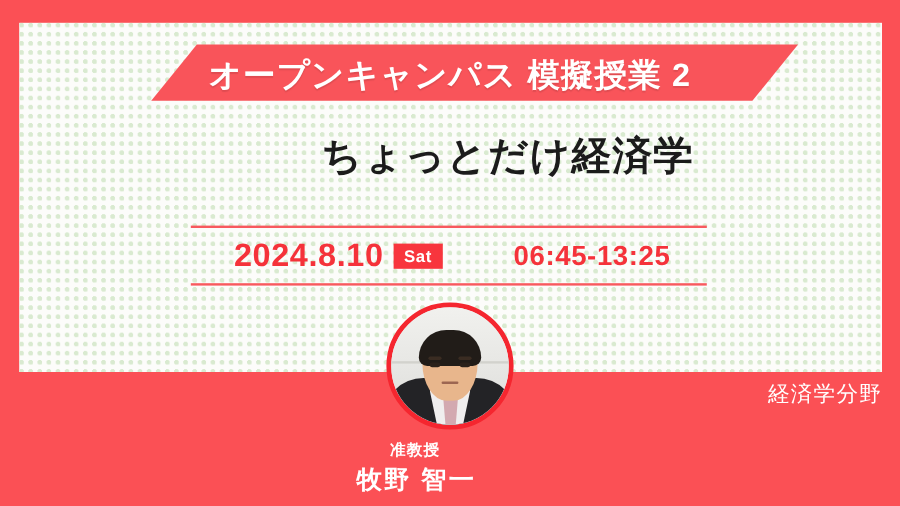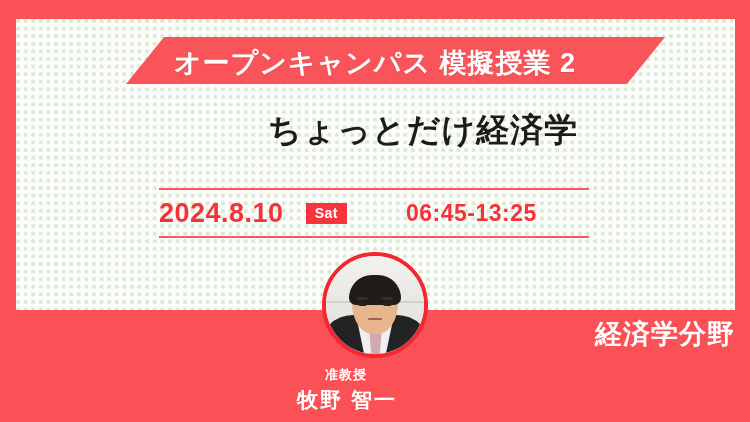--- a/index.html
+++ b/index.html
@@ -93,23 +93,24 @@
     border-bottom: 2px solid #f8595e;
     box-sizing: border-box;
     display: flex;
     align-items: center;
   }
   .date-text {
     font-size: 27px;
     font-weight: bold;
     color: #f5323a;
     letter-spacing: 0.5px;
+    margin-left: 36px;
   }
   .day-badge {
-    margin-left: 22px;
+    margin-left: 8px;
     background: #f8353d;
     color: #ffffff;
     font-size: 14px;
     font-weight: bold;
     padding: 3px 9px 4px 9px;
     line-height: 1;
     letter-spacing: 0.5px;
   }
   .time-text {
     font-size: 23px;
@@ -232,22 +233,22 @@
     font-weight: bold;
     letter-spacing: 2px;
   }
 
   
   .field-label {
     position: absolute;
     right: 15px;
     top: 316px;
     color: #ffffff;
-    font-size: 27px;
-    font-weight: bold;
+    font-size: 18px;
+    font-weight: normal;
     letter-spacing: 1px;
     white-space: nowrap;
   }
 </style>
 </head>
 <body>
 
 <div class="poster">
 
   <div class="card"></div>

